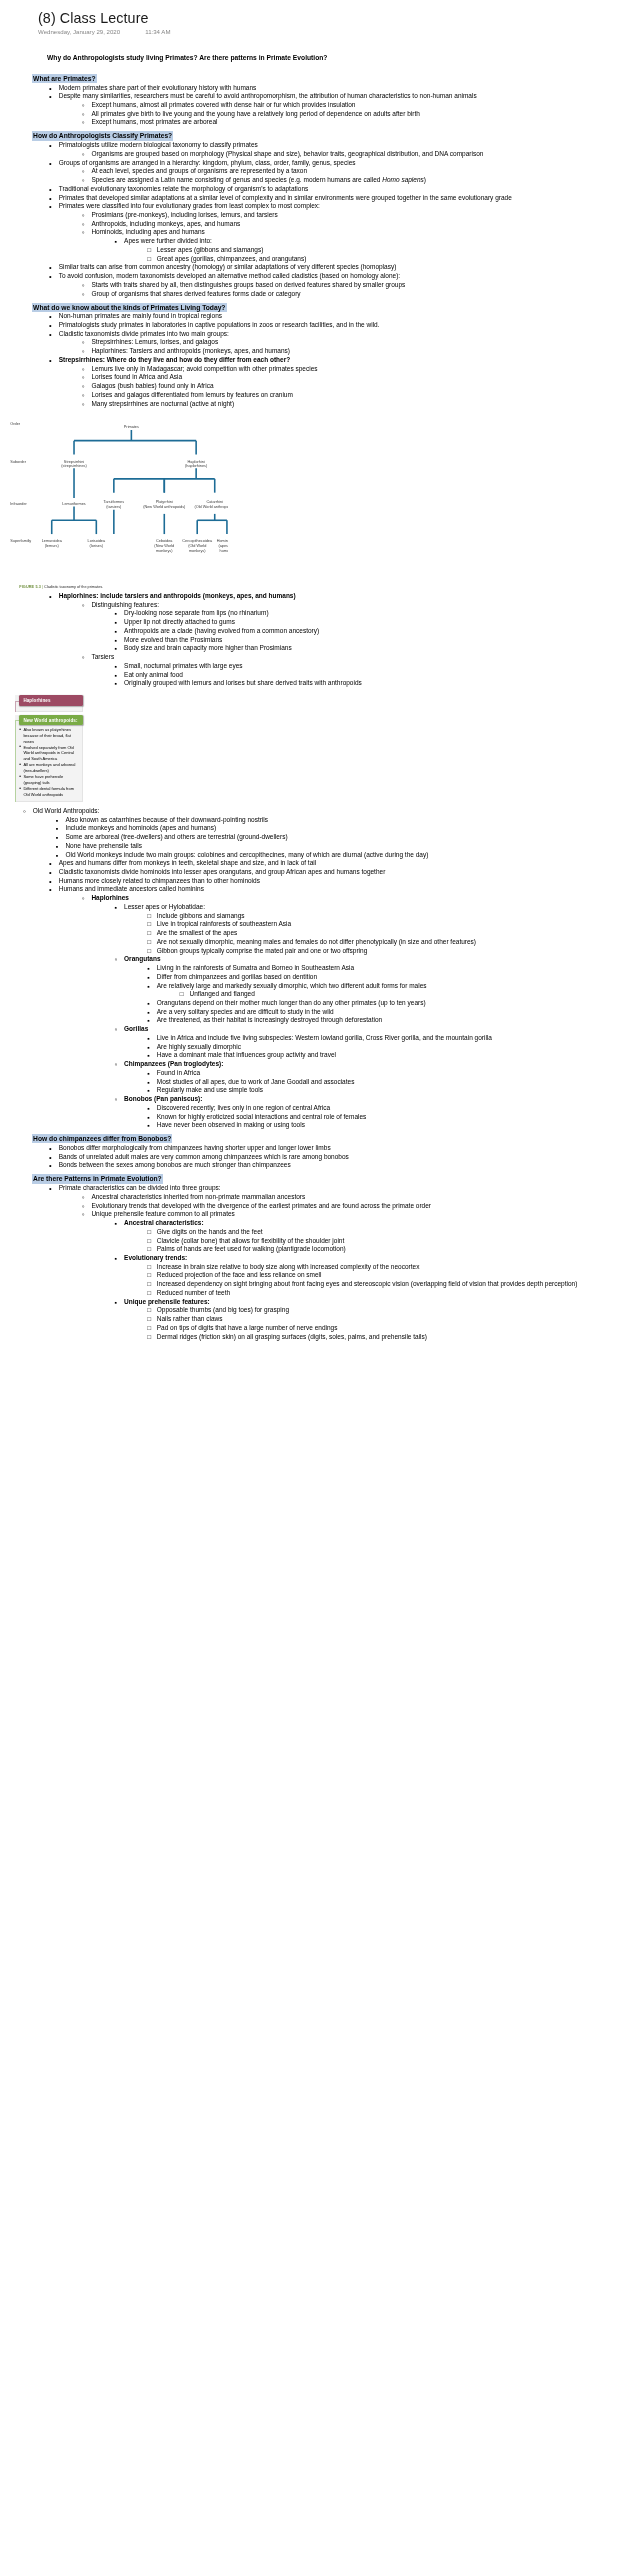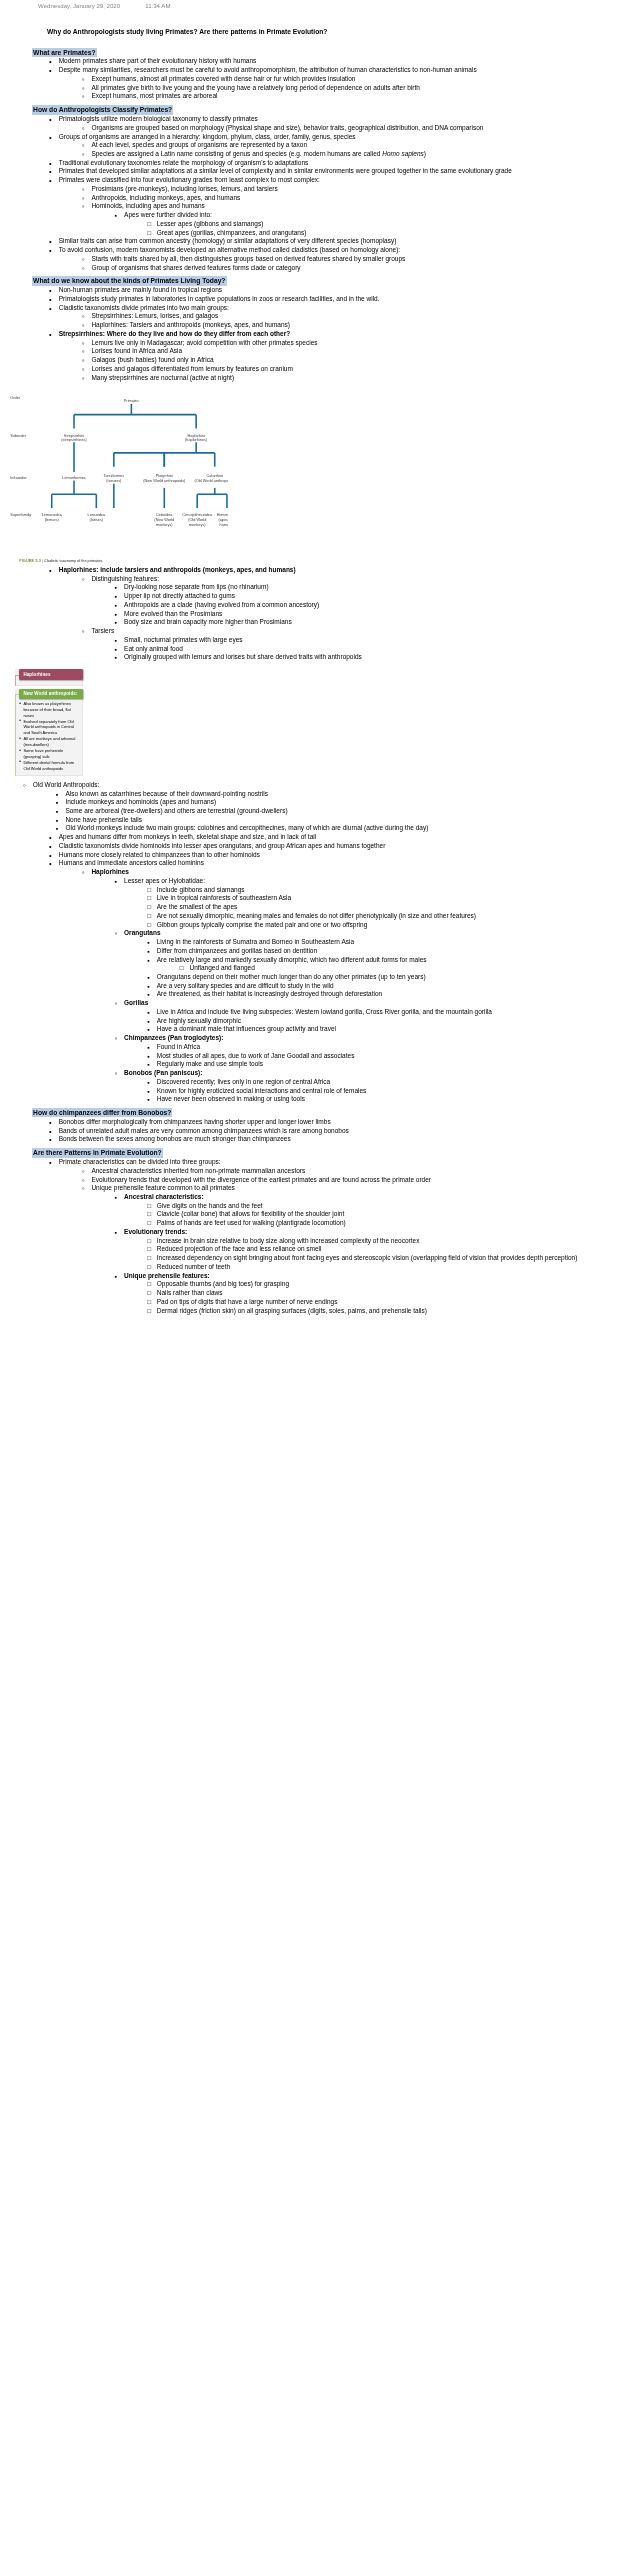--- a/index.html
+++ b/index.html
@@ -132,20 +132,21 @@
     position:absolute; left:0; top:5.3px; bottom:0; width:4.2px;
     border-left:0.5px solid #c9a5b3; border-top:0.5px solid #c9a5b3;
   }
   .callout.green .rail { border-color:#b6d2a0; }
 </style>
 </head>
 <body>
 
 <div class="page">
 
+  <div class="pg-title">(8) Class Lecture</div>
   <div class="pg-meta">
     <span class="date">Wednesday, January 29, 2020</span>
     <span class="time">11:34 AM</span>
   </div>
 
   <div class="content">
     <div class="lecture-q">Why do Anthropologists study living Primates? Are there patterns in Primate Evolution?</div>
 
     <div id="sections-1">
         <div class="sec-head-wrap"><div class="sec-head">What are Primates?</div></div>

